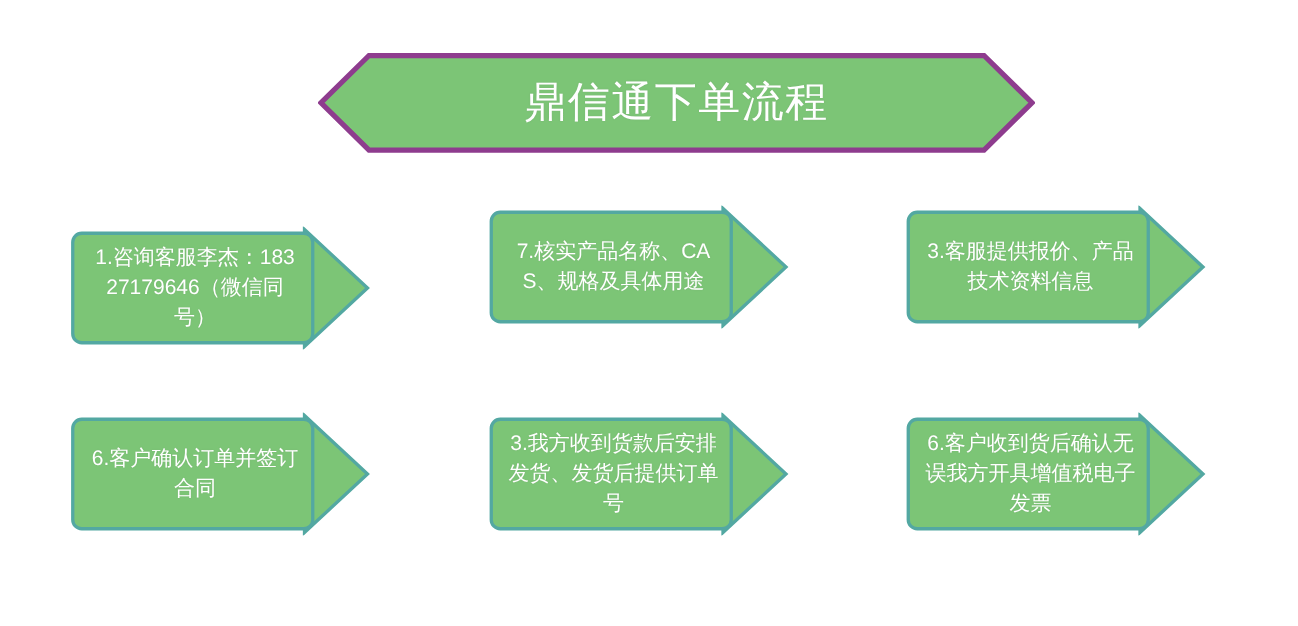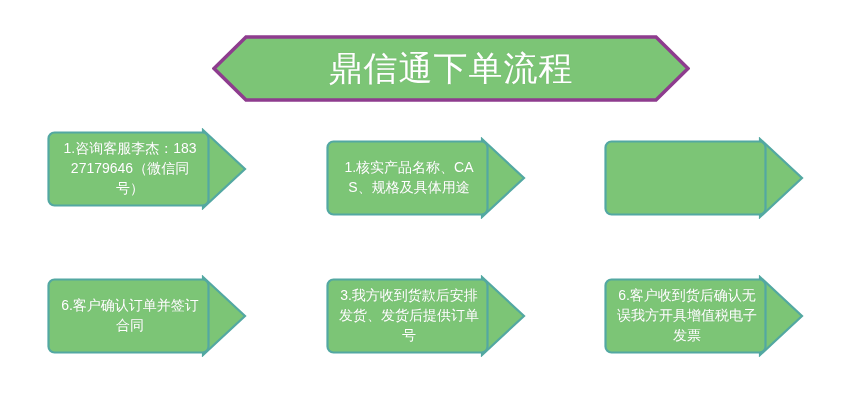--- a/index.html
+++ b/index.html
@@ -41,21 +41,21 @@
   .title-text {
     position: absolute;
     left: 0;
     top: 0;
     width: 478px;
     height: 67px;
     display: flex;
     align-items: center;
     justify-content: center;
     color: #ffffff;
-    font-size: 34px;
+    font-size: 28px;
     font-weight: normal;
     letter-spacing: 1px;
     line-height: 1.1;
     white-space: nowrap;
     text-shadow: 0 0 1px rgba(120,120,120,0.25);
     text-align: right;
   }
 
   
   .arrow-box {
@@ -84,21 +84,21 @@
     color: #ffffff;
     font-size: 14px;
     line-height: 1.42;
     padding: 0 3px;
     box-sizing: border-box;
     word-break: break-all;
     text-shadow: 0 0 1px rgba(120,120,120,0.22);
   }
 
   
-  .pos-r1c1 { left: 47px;  top: 128px; }
+  .pos-r1c1 { left: 47px;  top: 151px; }
   .pos-r1c2 { left: 326px; top: 137px; }
   .pos-r1c3 { left: 604px; top: 137px; }
   .pos-r2c1 { left: 47px;  top: 275px; }
   .pos-r2c2 { left: 326px; top: 275px; }
   .pos-r2c3 { left: 604px; top: 275px; }
 </style>
 </head>
 <body>
 
 <div id="canvas">
@@ -116,28 +116,29 @@
       <rect x="1.5" y="4.5" width="160" height="73" rx="6" ry="6" fill="#7CC576" stroke="#53A8A2" stroke-width="2.2"></rect>
     </svg>
     <div class="arrow-label">1.咨询客服李杰：18327179646（微信同号）</div>
   </div>
 
   <div class="arrow-box pos-r1c2">
     <svg viewBox="0 0 200 82" preserveAspectRatio="none">
       <polygon points="156,2 198,41 156,80" fill="#7CC576" stroke="#53A8A2" stroke-width="2.2" stroke-linejoin="miter"></polygon>
       <rect x="1.5" y="4.5" width="160" height="73" rx="6" ry="6" fill="#7CC576" stroke="#53A8A2" stroke-width="2.2"></rect>
     </svg>
-    <div class="arrow-label">1.核实产品名称、CAS、规格及具体用途</div>
+    <div class="arrow-label">7.核实产品名称、CAS、规格及具体用途</div>
   </div>
 
   <div class="arrow-box pos-r1c3">
     <svg viewBox="0 0 200 82" preserveAspectRatio="none">
       <polygon points="156,2 198,41 156,80" fill="#7CC576" stroke="#53A8A2" stroke-width="2.2" stroke-linejoin="miter"></polygon>
       <rect x="1.5" y="4.5" width="160" height="73" rx="6" ry="6" fill="#7CC576" stroke="#53A8A2" stroke-width="2.2"></rect>
     </svg>
+    <div class="arrow-label">3.客服提供报价、产品技术资料信息</div>
   </div>
 
   <div class="arrow-box pos-r2c1">
     <svg viewBox="0 0 200 82" preserveAspectRatio="none">
       <polygon points="156,2 198,41 156,80" fill="#7CC576" stroke="#53A8A2" stroke-width="2.2" stroke-linejoin="miter"></polygon>
       <rect x="1.5" y="4.5" width="160" height="73" rx="6" ry="6" fill="#7CC576" stroke="#53A8A2" stroke-width="2.2"></rect>
     </svg>
     <div class="arrow-label">6.客户确认订单并签订合同</div>
   </div>
 

